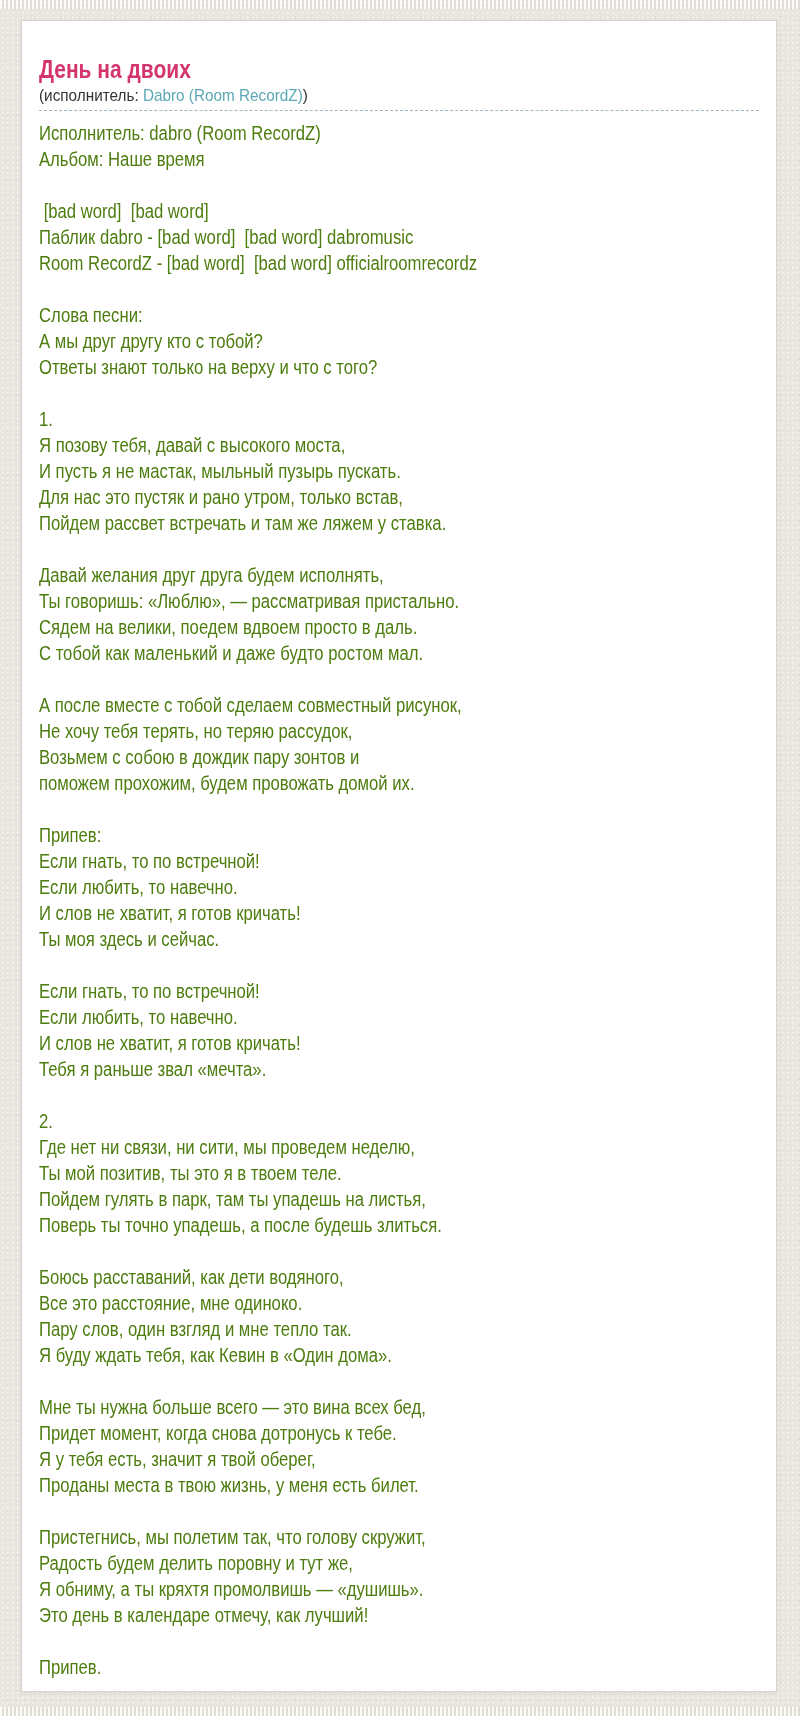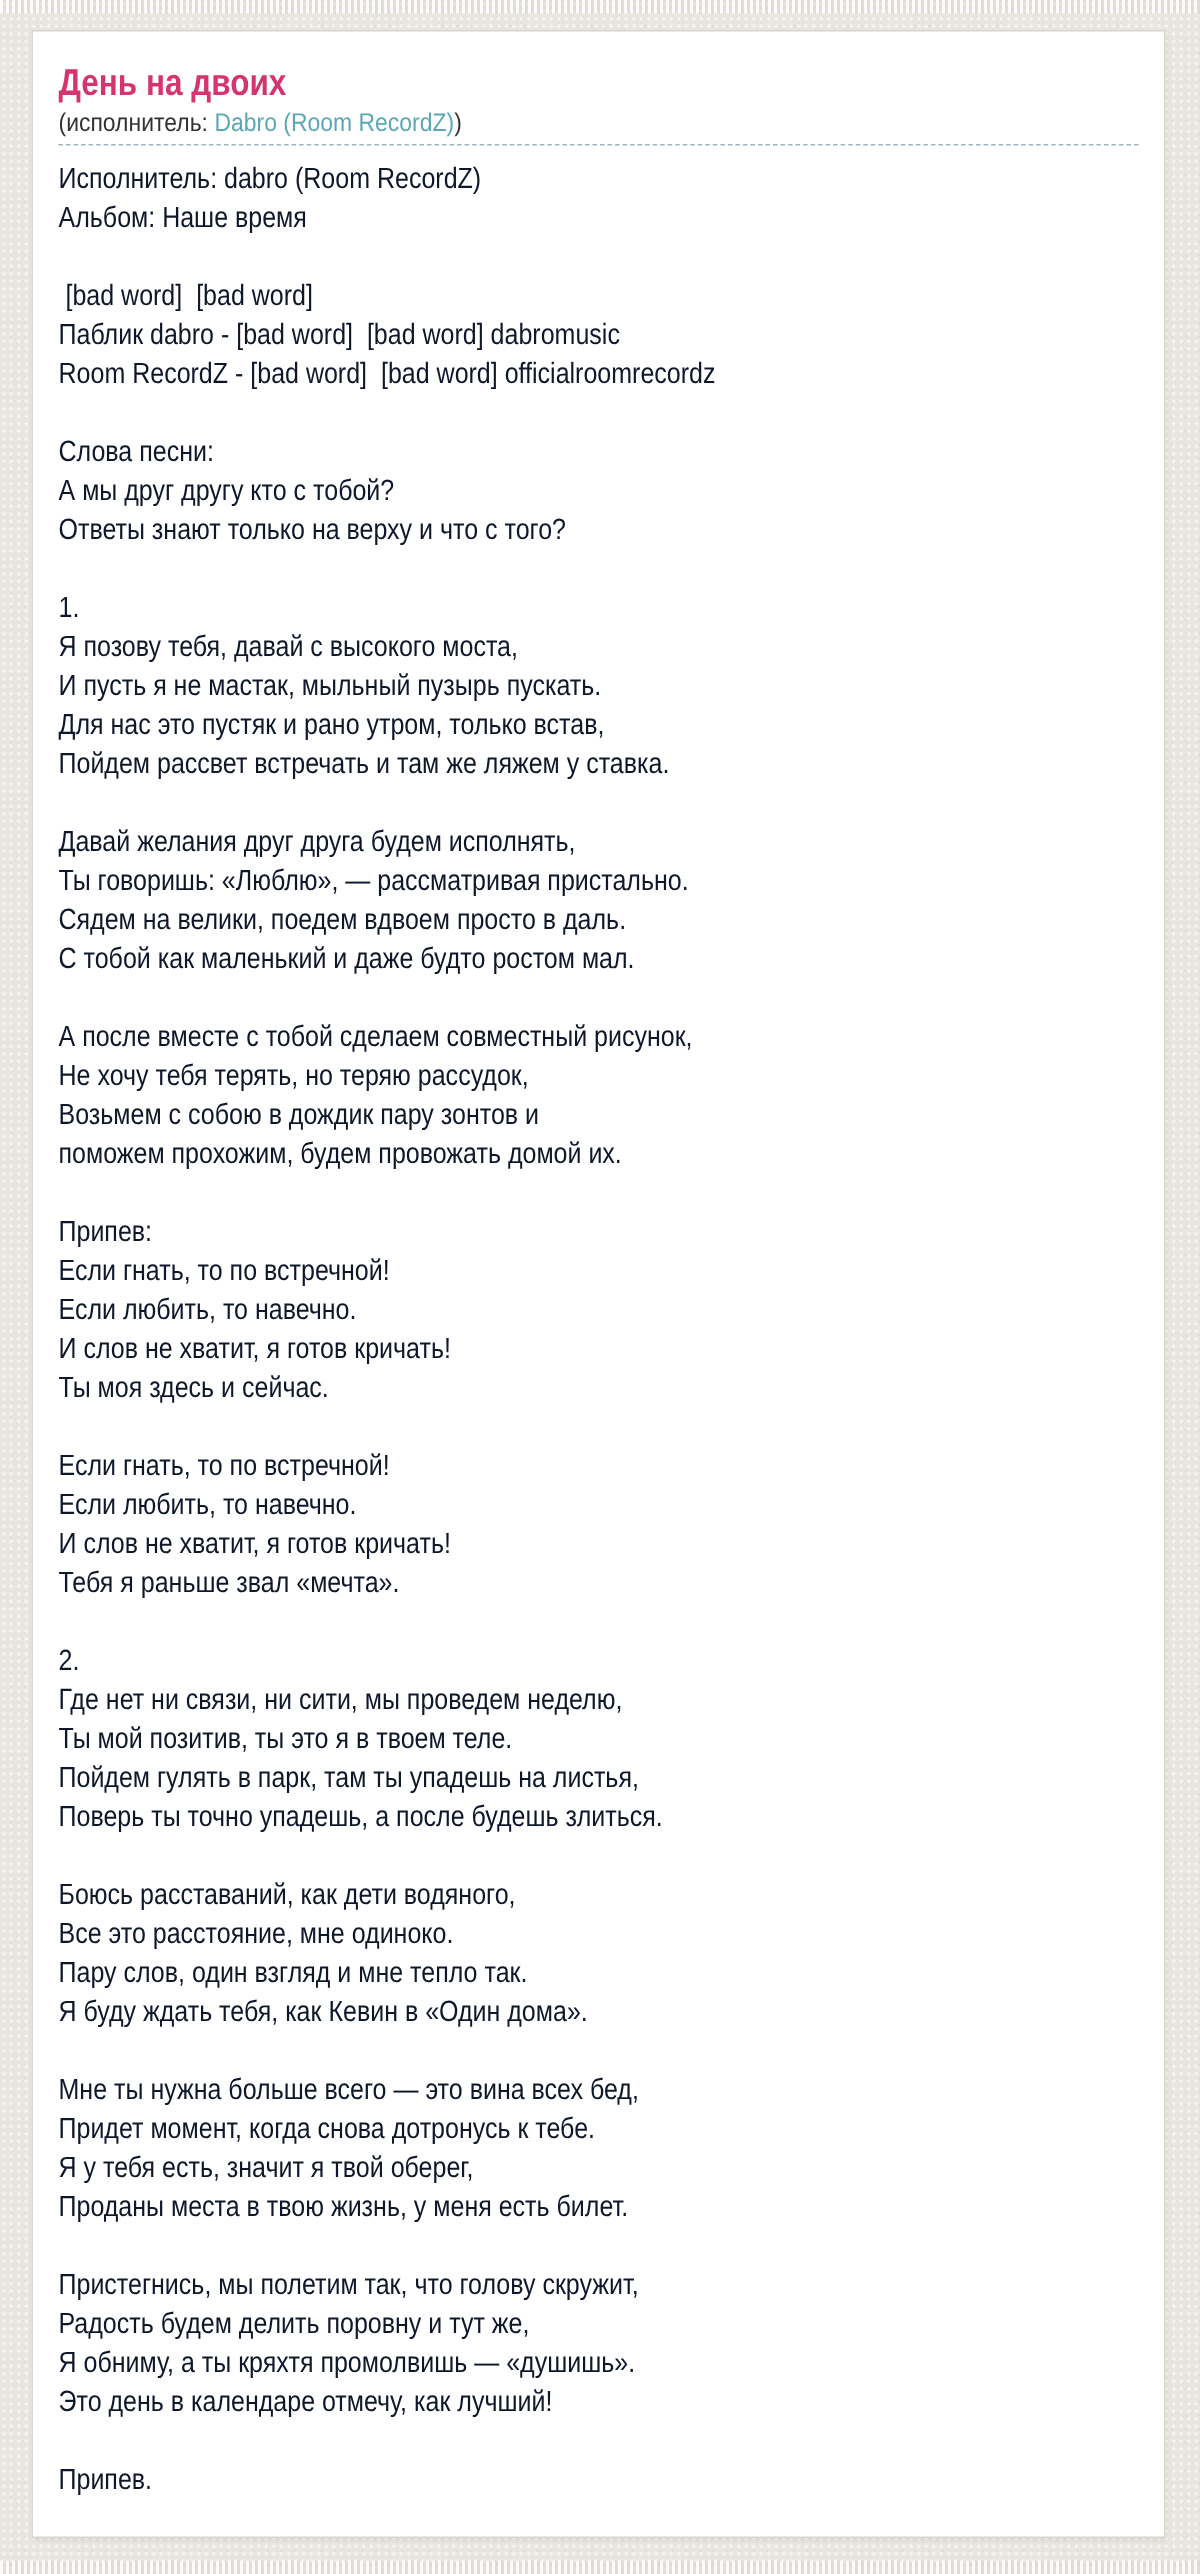--- a/index.html
+++ b/index.html
@@ -33,21 +33,21 @@
   .card {
     position: absolute;
     left: 21px;
     top: 20px;
     width: 756px;
     height: 1672px;
     box-sizing: border-box;
     background: #ffffff;
     border: 1px solid #d8d3cc;
     box-shadow: 0 1px 3px rgba(90,80,70,0.12);
-    padding: 21px 17px 0 17px;
+    padding: 35px 17px 0 17px;
   }
   h1.song-title {
     margin: 0;
     font-size: 25px;
     line-height: 27px;
     font-weight: bold;
     color: #d4356e;
     transform: scaleX(0.84);
     transform-origin: 0 50%;
     white-space: nowrap;
@@ -68,21 +68,21 @@
   }
   .divider {
     margin-top: 4px;
     border-bottom: 1px dashed #a0b4c1;
     height: 0;
   }
   .lyrics {
     padding-top: 9px;
     font-size: 19.5px;
     line-height: 26px;
-    color: #0f172a;
+    color: #4d7c0f;
   }
   .lyrics p.stanza {
     margin: 0 0 26px 0;
     white-space: pre-wrap;
     transform: scaleX(0.855);
     transform-origin: 0 0;
   }
   .lyrics p.stanza:last-child { margin-bottom: 0; }
 </style>
 </head>

